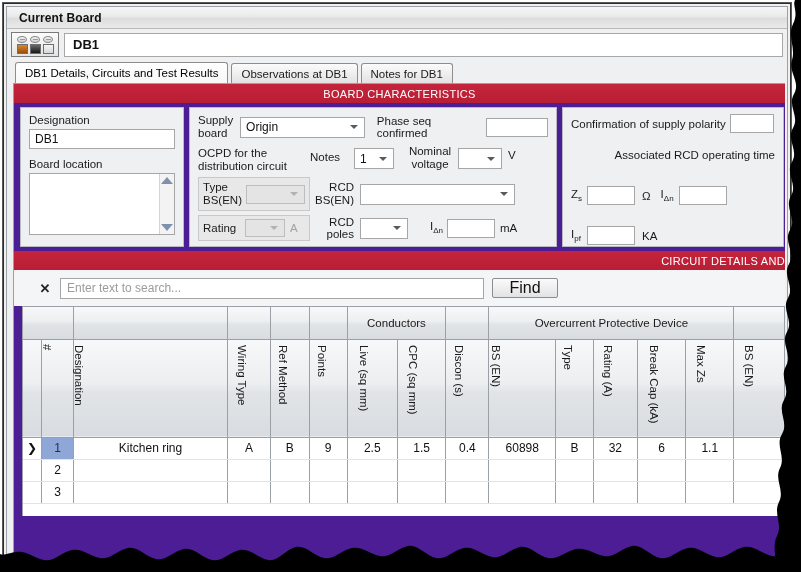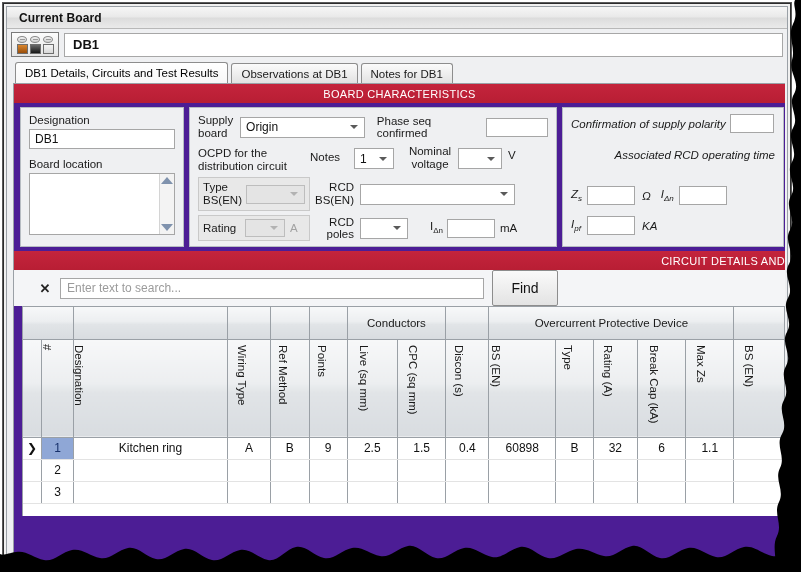--- a/index.html
+++ b/index.html
@@ -146,21 +146,21 @@
     height: 148px;
   }
   .group {
     border: 1px solid #b6bcc2;
     background: #eff0f2;
     position: relative;
     padding: 6px 8px;
   }
   .g-designation { width: 164px; flex: 0 0 164px; }
   .g-supply { width: 368px; flex: 0 0 368px; }
-  .g-polarity { width: 222px; flex: 0 0 222px; font-style: italic; }
+  .g-polarity { width: 222px; flex: 0 0 222px; }
 
   .lbl { font-size: 11.5px; color: #1a1a1a; }
   .lbl.dim { color: #a2a2a2; }
 
   .tb {
     background: #fff; border: 1px solid #a6a6a6;
     height: 20px; font-size: 12px; color: #111;
     padding: 0 5px; display: flex; align-items: center;
   }
   .tb.small { height: 19px; }
@@ -226,24 +226,24 @@
     font-size: 13px; font-weight: bold; color: #222;
     width: 14px; text-align: center; cursor: default;
   }
   .searchbox {
     width: 424px; height: 21px;
     background: #fff; border: 1px solid #a6a6a6;
     display: flex; align-items: center; padding-left: 6px;
     font-size: 12px; color: #9b9b9b;
   }
   .findbtn {
-    width: 66px; height: 36px;
+    width: 66px; height: 20px;
     border: 1px solid #8d8d8d; border-radius: 2px;
     background: linear-gradient(to bottom, #fafafa, #e3e3e3);
-    font-size: 14px; color: #111;
+    font-size: 16px; color: #111;
     display: flex; align-items: center; justify-content: center;
   }
 
   
   .gridwrap {
     position: relative;
     margin-left: 8px;
     border-top: 1px solid #9aa0a6;
     border-left: 1px solid #9aa0a6;
     background: #fff;
@@ -425,21 +425,21 @@
               <div class="lbl" style="margin-left:5px;">mA</div>
             </div>
           </div>
 
           <div class="group g-polarity">
             <div class="pol-row" style="margin-bottom:16px;">
               <div class="lbl">Confirmation of supply polarity</div>
               <div class="tb small" style="width:44px;margin-left:4px;"></div>
             </div>
             <div class="lbl2" style="text-align:right;margin-bottom:24px;line-height:13px;">Associated RCD operating time</div>
-            <div class="pol-row" style="margin-bottom:11px;">
+            <div class="pol-row" style="margin-bottom:21px;">
               <div class="lbl" style="width:16px;"><span>Z</span><span class="sub">s</span></div>
               <div class="tb small" style="width:48px;"></div>
               <div class="lbl" style="margin-left:7px;">Ω</div>
               <div class="lbl" style="margin-left:10px;"><span>I</span><span class="sub">Δn</span></div>
               <div class="tb small" style="width:48px;margin-left:5px;"></div>
             </div>
             <div class="pol-row">
               <div class="lbl" style="width:16px;"><span>I</span><span class="sub">pf</span></div>
               <div class="tb small" style="width:48px;"></div>
               <div class="lbl" style="margin-left:7px;">KA</div>

